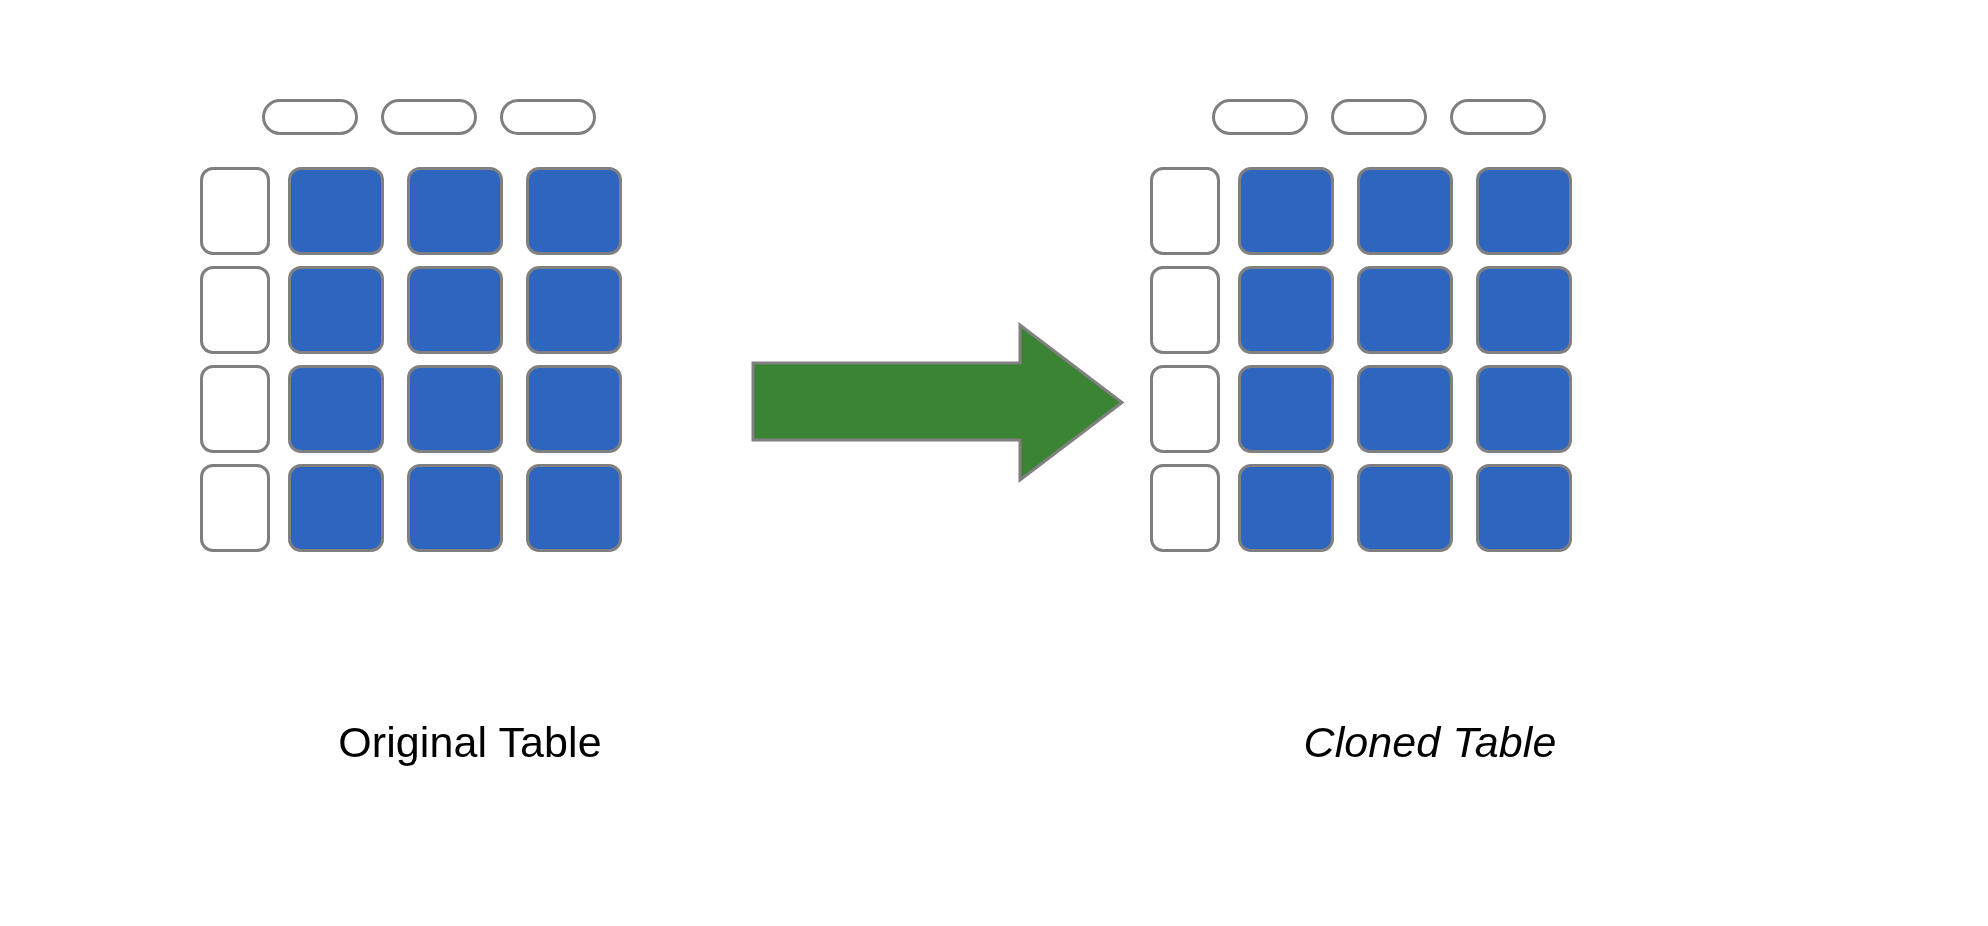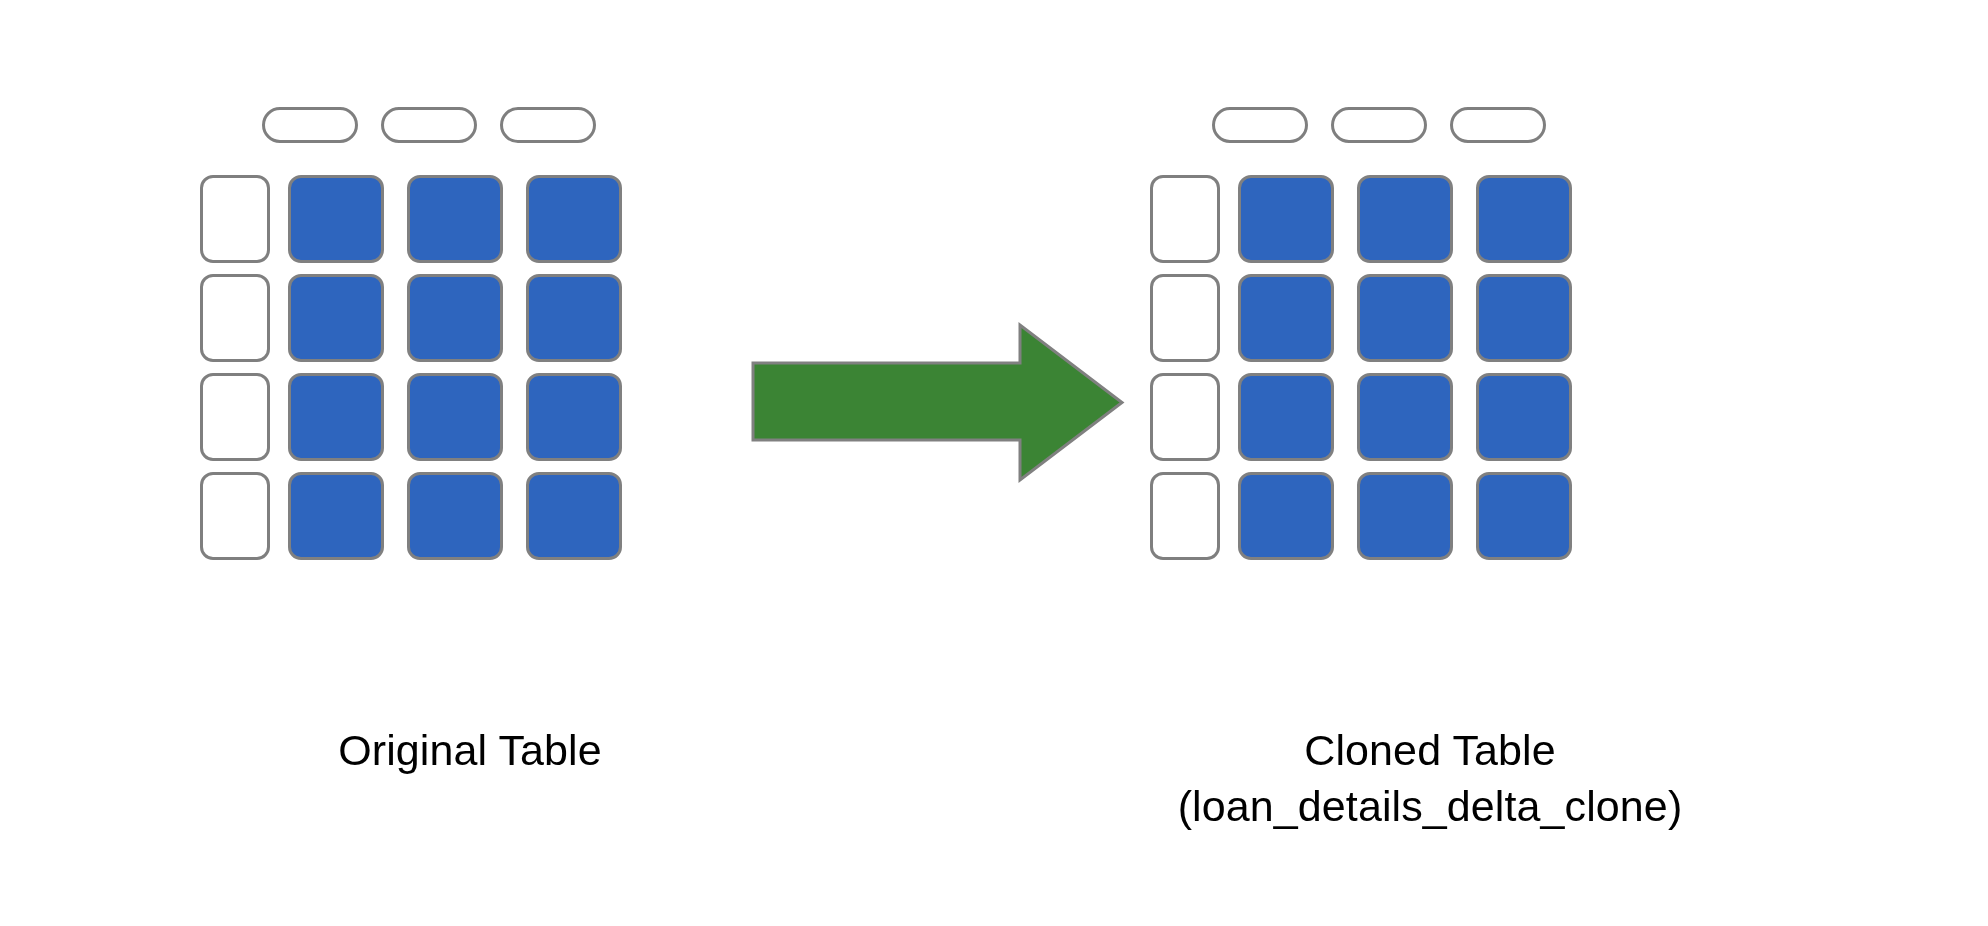--- a/index.html
+++ b/index.html
@@ -17,25 +17,25 @@
   }
 
   .stage {
     position: absolute;
     inset: 0;
   }
 
   
   .table-group {
     position: absolute;
-    top: 8px;
+    top: 0;
     height: 768px;
   }
   .table-group.left  { left: 200px; width: 540px; }
-  .table-group.right { left: 1150px; width: 560px; }
+  .table-group.right { left: 1150px; width: 560px; font-style: italic; }
 
   .grid {
     position: absolute;
     top: 0;
     left: 0;
   }
 
   
   .header-row {
     position: absolute;
@@ -199,17 +199,16 @@
           <div class="data-cell"></div>
           <div class="data-cell"></div>
           <div class="data-cell"></div>
         </div>
       </div>
 
     </div>
 
     <div class="caption">
       <span>Cloned Table</span>
-      <span class="line2">(loan_details_delta_clone)</span>
     </div>
   </div>
 
 </div>
 
 </body></html>

